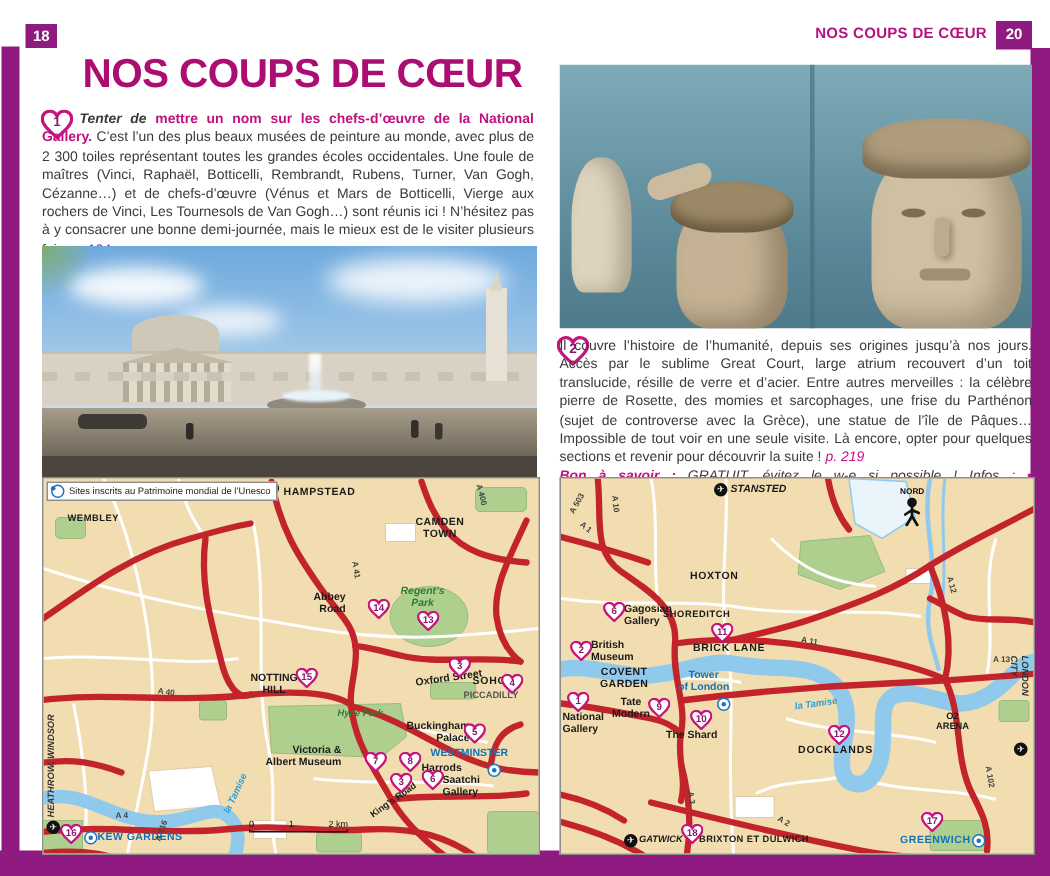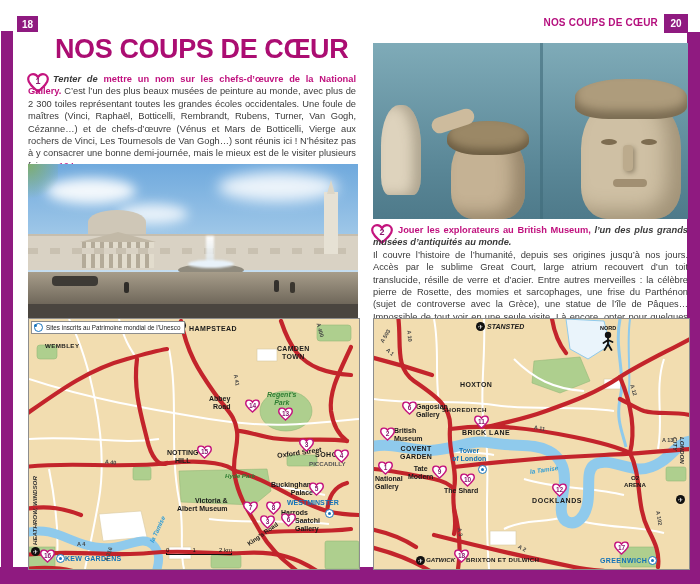--- a/index.html
+++ b/index.html
@@ -302,21 +302,20 @@
 
   </div>
 
   <span class="hbig" style="left:371px;top:224px;">
     <svg viewBox="0 0 24 22">
         <use href="#heartsym"></use>
       </svg>
       <i>2</i>
   </span>
   <div class="para" style="left:373px;top:224px;width:315px;">
-    <p class="ind"><b class="mag">Jouer les explorateurs au British Museum, </b><b class="dark">l’un des plus grands musées d’antiquités au monde. </b></p>
     <p><span>Il couvre l’histoire de l’humanité, depuis ses origines jusqu’à nos jours. Accès par le sublime Great Court, large atrium recouvert d’un toit translucide, résille de verre et d’acier. Entre autres merveilles : la célèbre pierre de Rosette, des momies et sarcophages, une frise du Parthénon (sujet de controverse avec la Grèce), une statue de l’île de Pâques… Impossible de tout voir en une seule visite. Là encore, opter pour quelques sections et revenir pour découvrir la suite ! </span><i class="mag">p. 219</i></p>
     <p><i><b class="mag">Bon à savoir : </b><span>GRATUIT, évitez le w-e si possible ! Infos : </span><span class="mag">• britishmuseum.org •</span></i></p>
   </div>
 
   <div class="map" style="left:373px;top:318px;width:315px;height:250px;">
     <svg class="base" width="315" height="250" viewBox="0 0 315 250">
       <rect x="0" y="0" width="315" height="250" fill="#f2ddb0"></rect>
       <g fill="#aecf8e" stroke="#94b878" stroke-width="0.6">
         <path d="M160,42 L206,38 L216,62 L186,74 L158,64 Z"></path>
         <rect x="246" y="228" width="38" height="20" rx="2"></rect>

